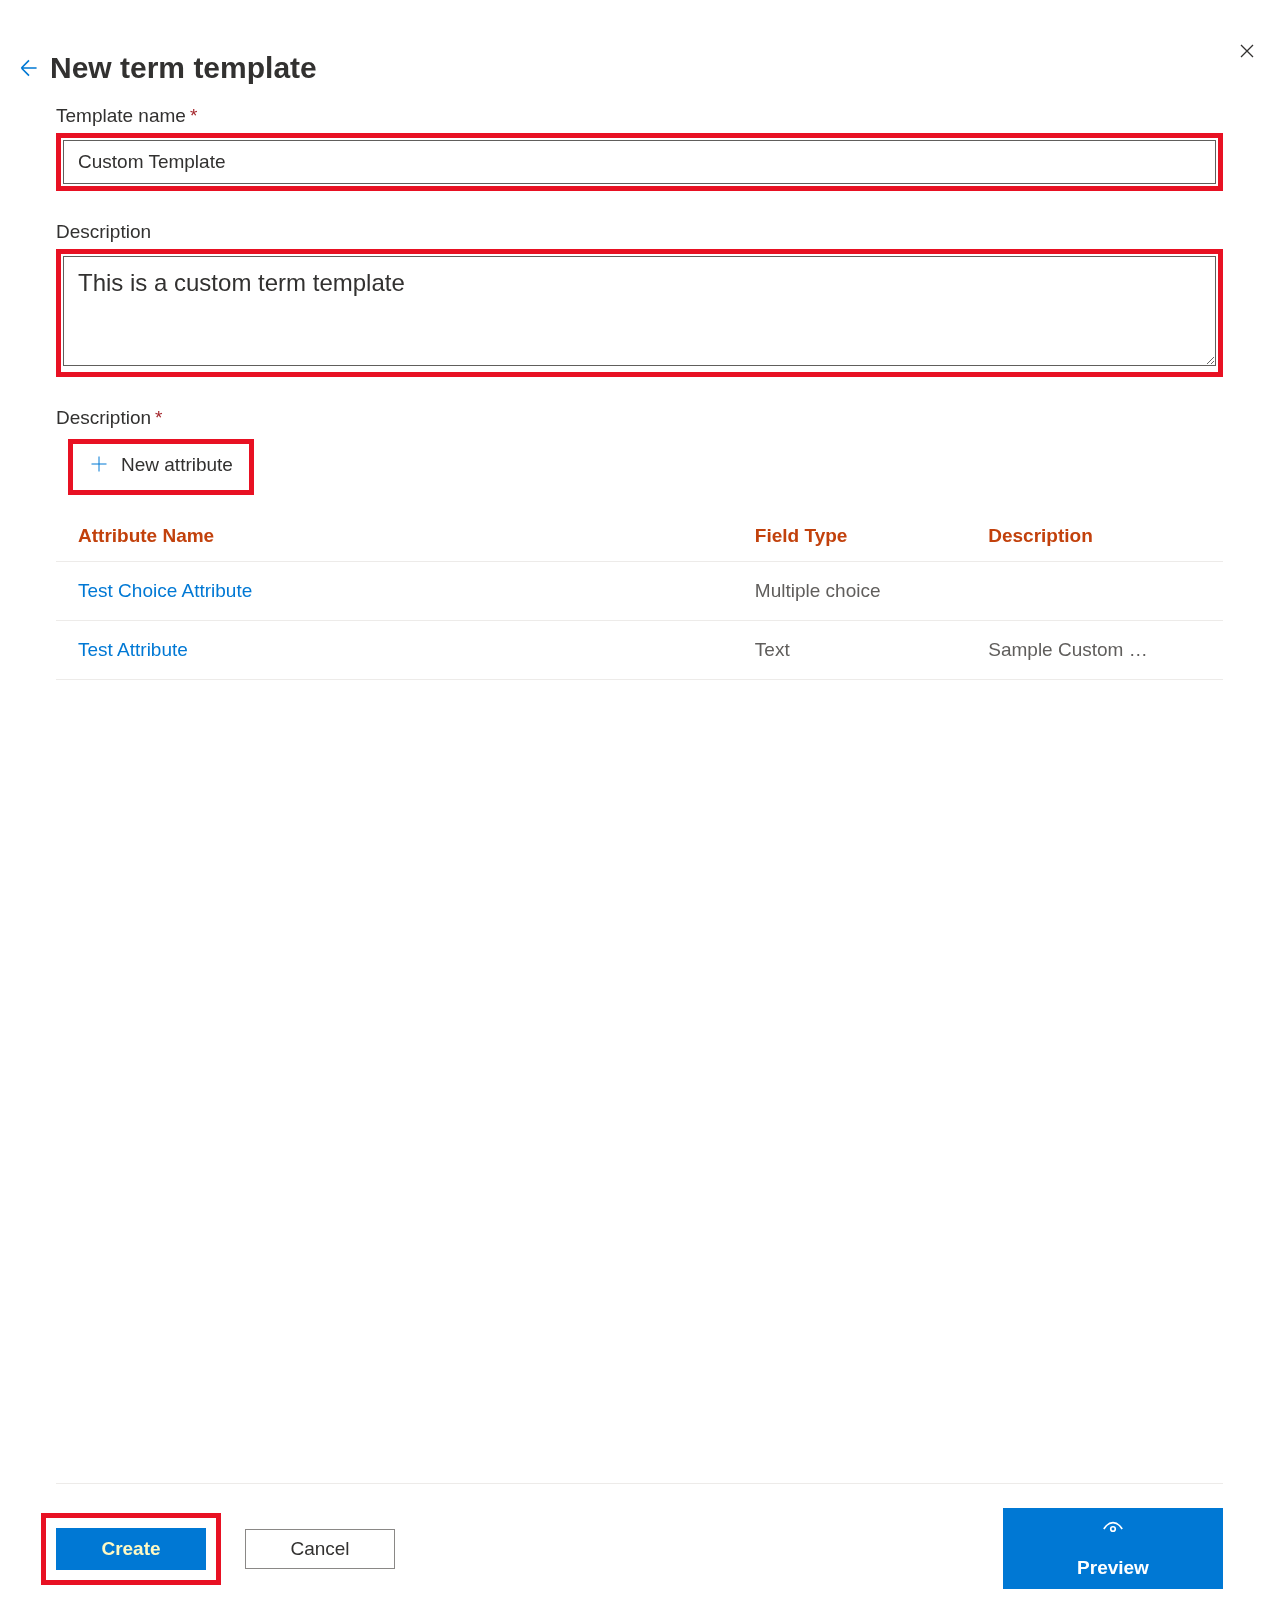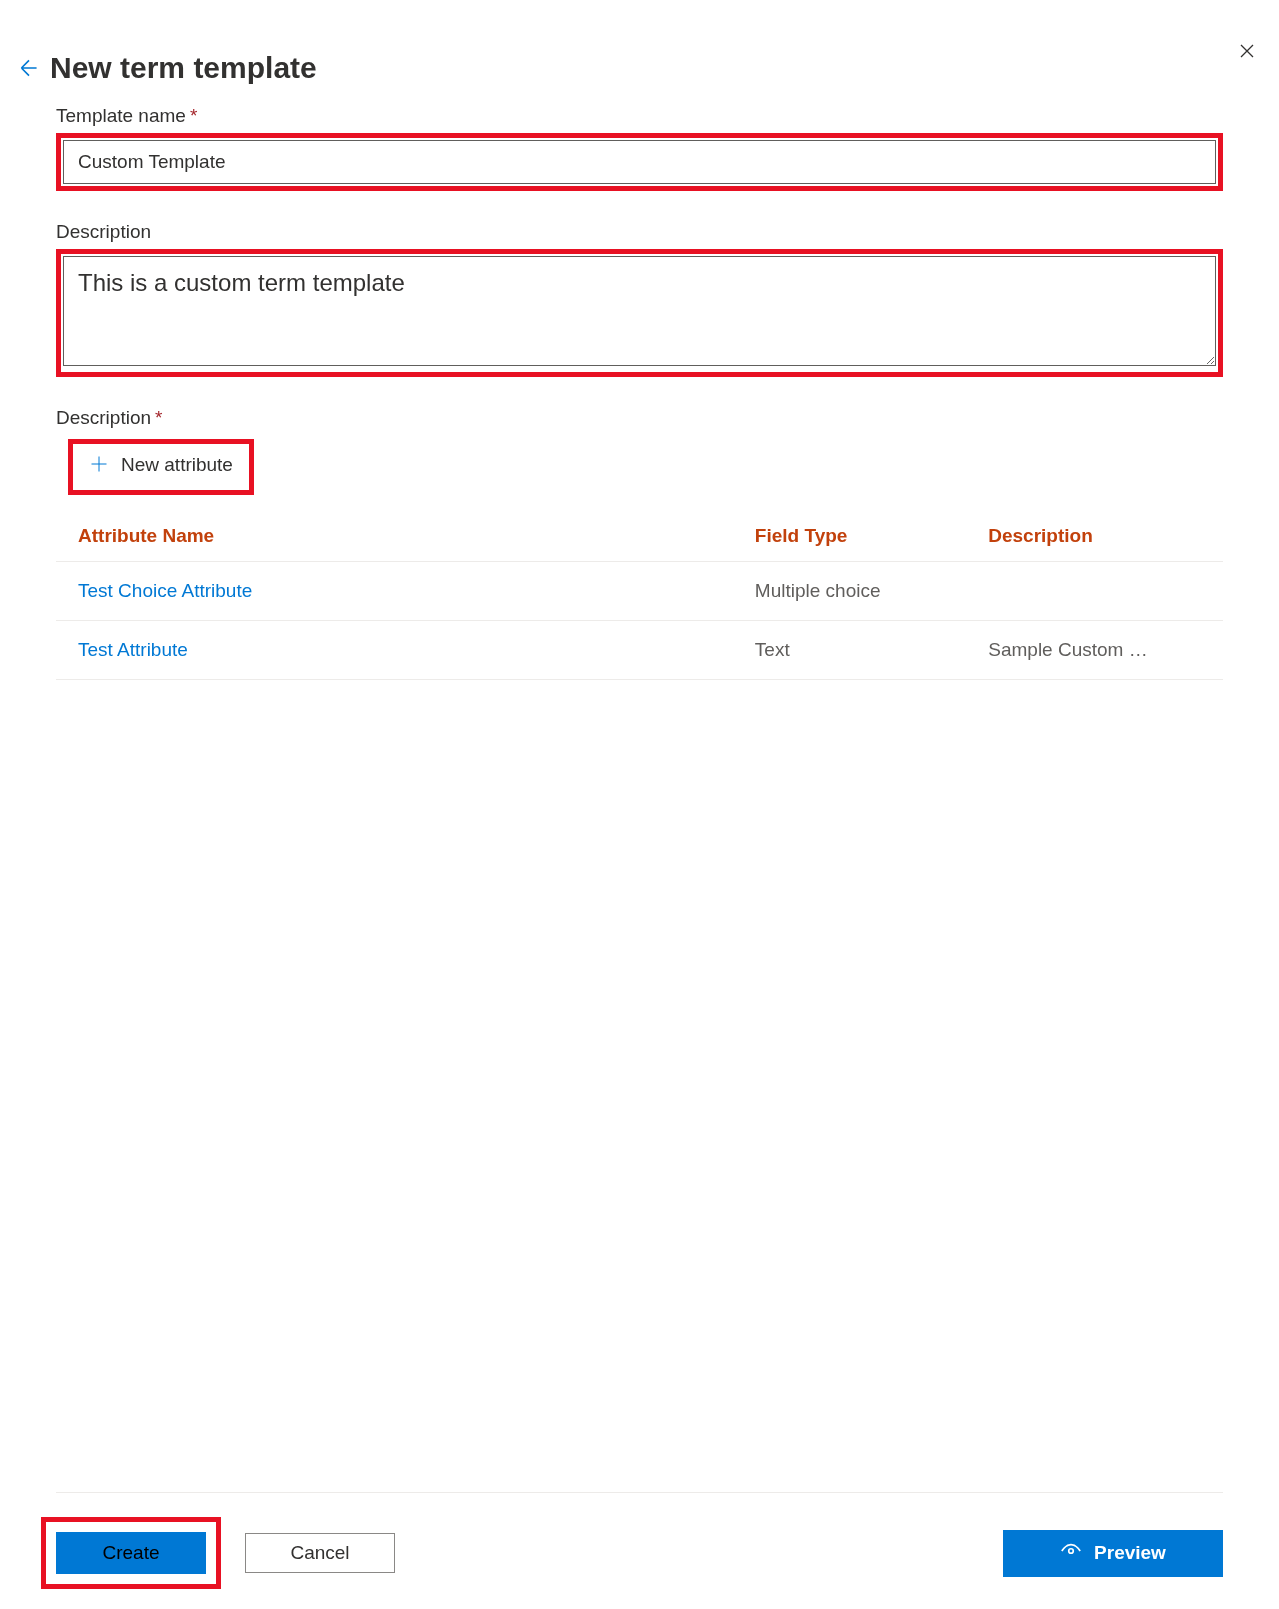--- a/index.html
+++ b/index.html
@@ -156,25 +156,25 @@
       justify-content: space-between;
       align-items: center;
     }
     .footer-left {
       display: flex;
       align-items: center;
       gap: 24px;
     }
     .btn-primary {
       background: #0078d4;
-      color: #000000;
+      color: #fef9c3;
       border: none;
       padding: 10px 30px;
       font-size: 19px;
-      font-weight: 400;
+      font-weight: 700;
       font-family: inherit;
       cursor: pointer;
       min-width: 150px;
     }
     .btn-secondary {
       background: #fff;
       color: #323130;
       border: 1px solid #8a8886;
       padding: 8px 30px;
       font-size: 19px;
@@ -189,20 +189,21 @@
       padding: 10px 30px;
       font-size: 19px;
       font-weight: 600;
       font-family: inherit;
       cursor: pointer;
       min-width: 220px;
       display: flex;
       align-items: center;
       justify-content: center;
       gap: 12px;
+      flex-direction: column;
     }
     .create-highlight {
       border: 5px solid #e81123;
       padding: 10px;
       display: inline-block;
       margin-left: -15px;
     }
     .attributes-label {
       font-size: 19px;
       color: #323130;

